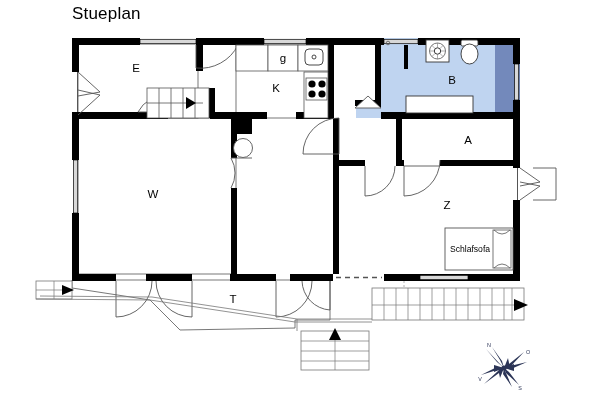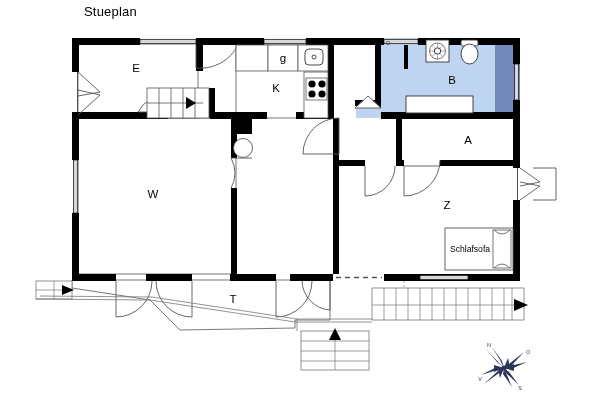--- a/index.html
+++ b/index.html
@@ -15,23 +15,23 @@
     overflow: hidden;
   }
   #root {
     position: absolute;
     inset: 0;
     width: 600px;
     height: 400px;
   }
   #plan-title {
     position: absolute;
-    left: 84px;
+    left: 72px;
     top: 4px;
-    font-size: 13px;
+    font-size: 17px;
     color: #000000;
     letter-spacing: 0.2px;
     white-space: nowrap;
   }
   svg#floorplan-svg {
     position: absolute;
     left: 0;
     top: 0;
     width: 600px;
     height: 400px;

